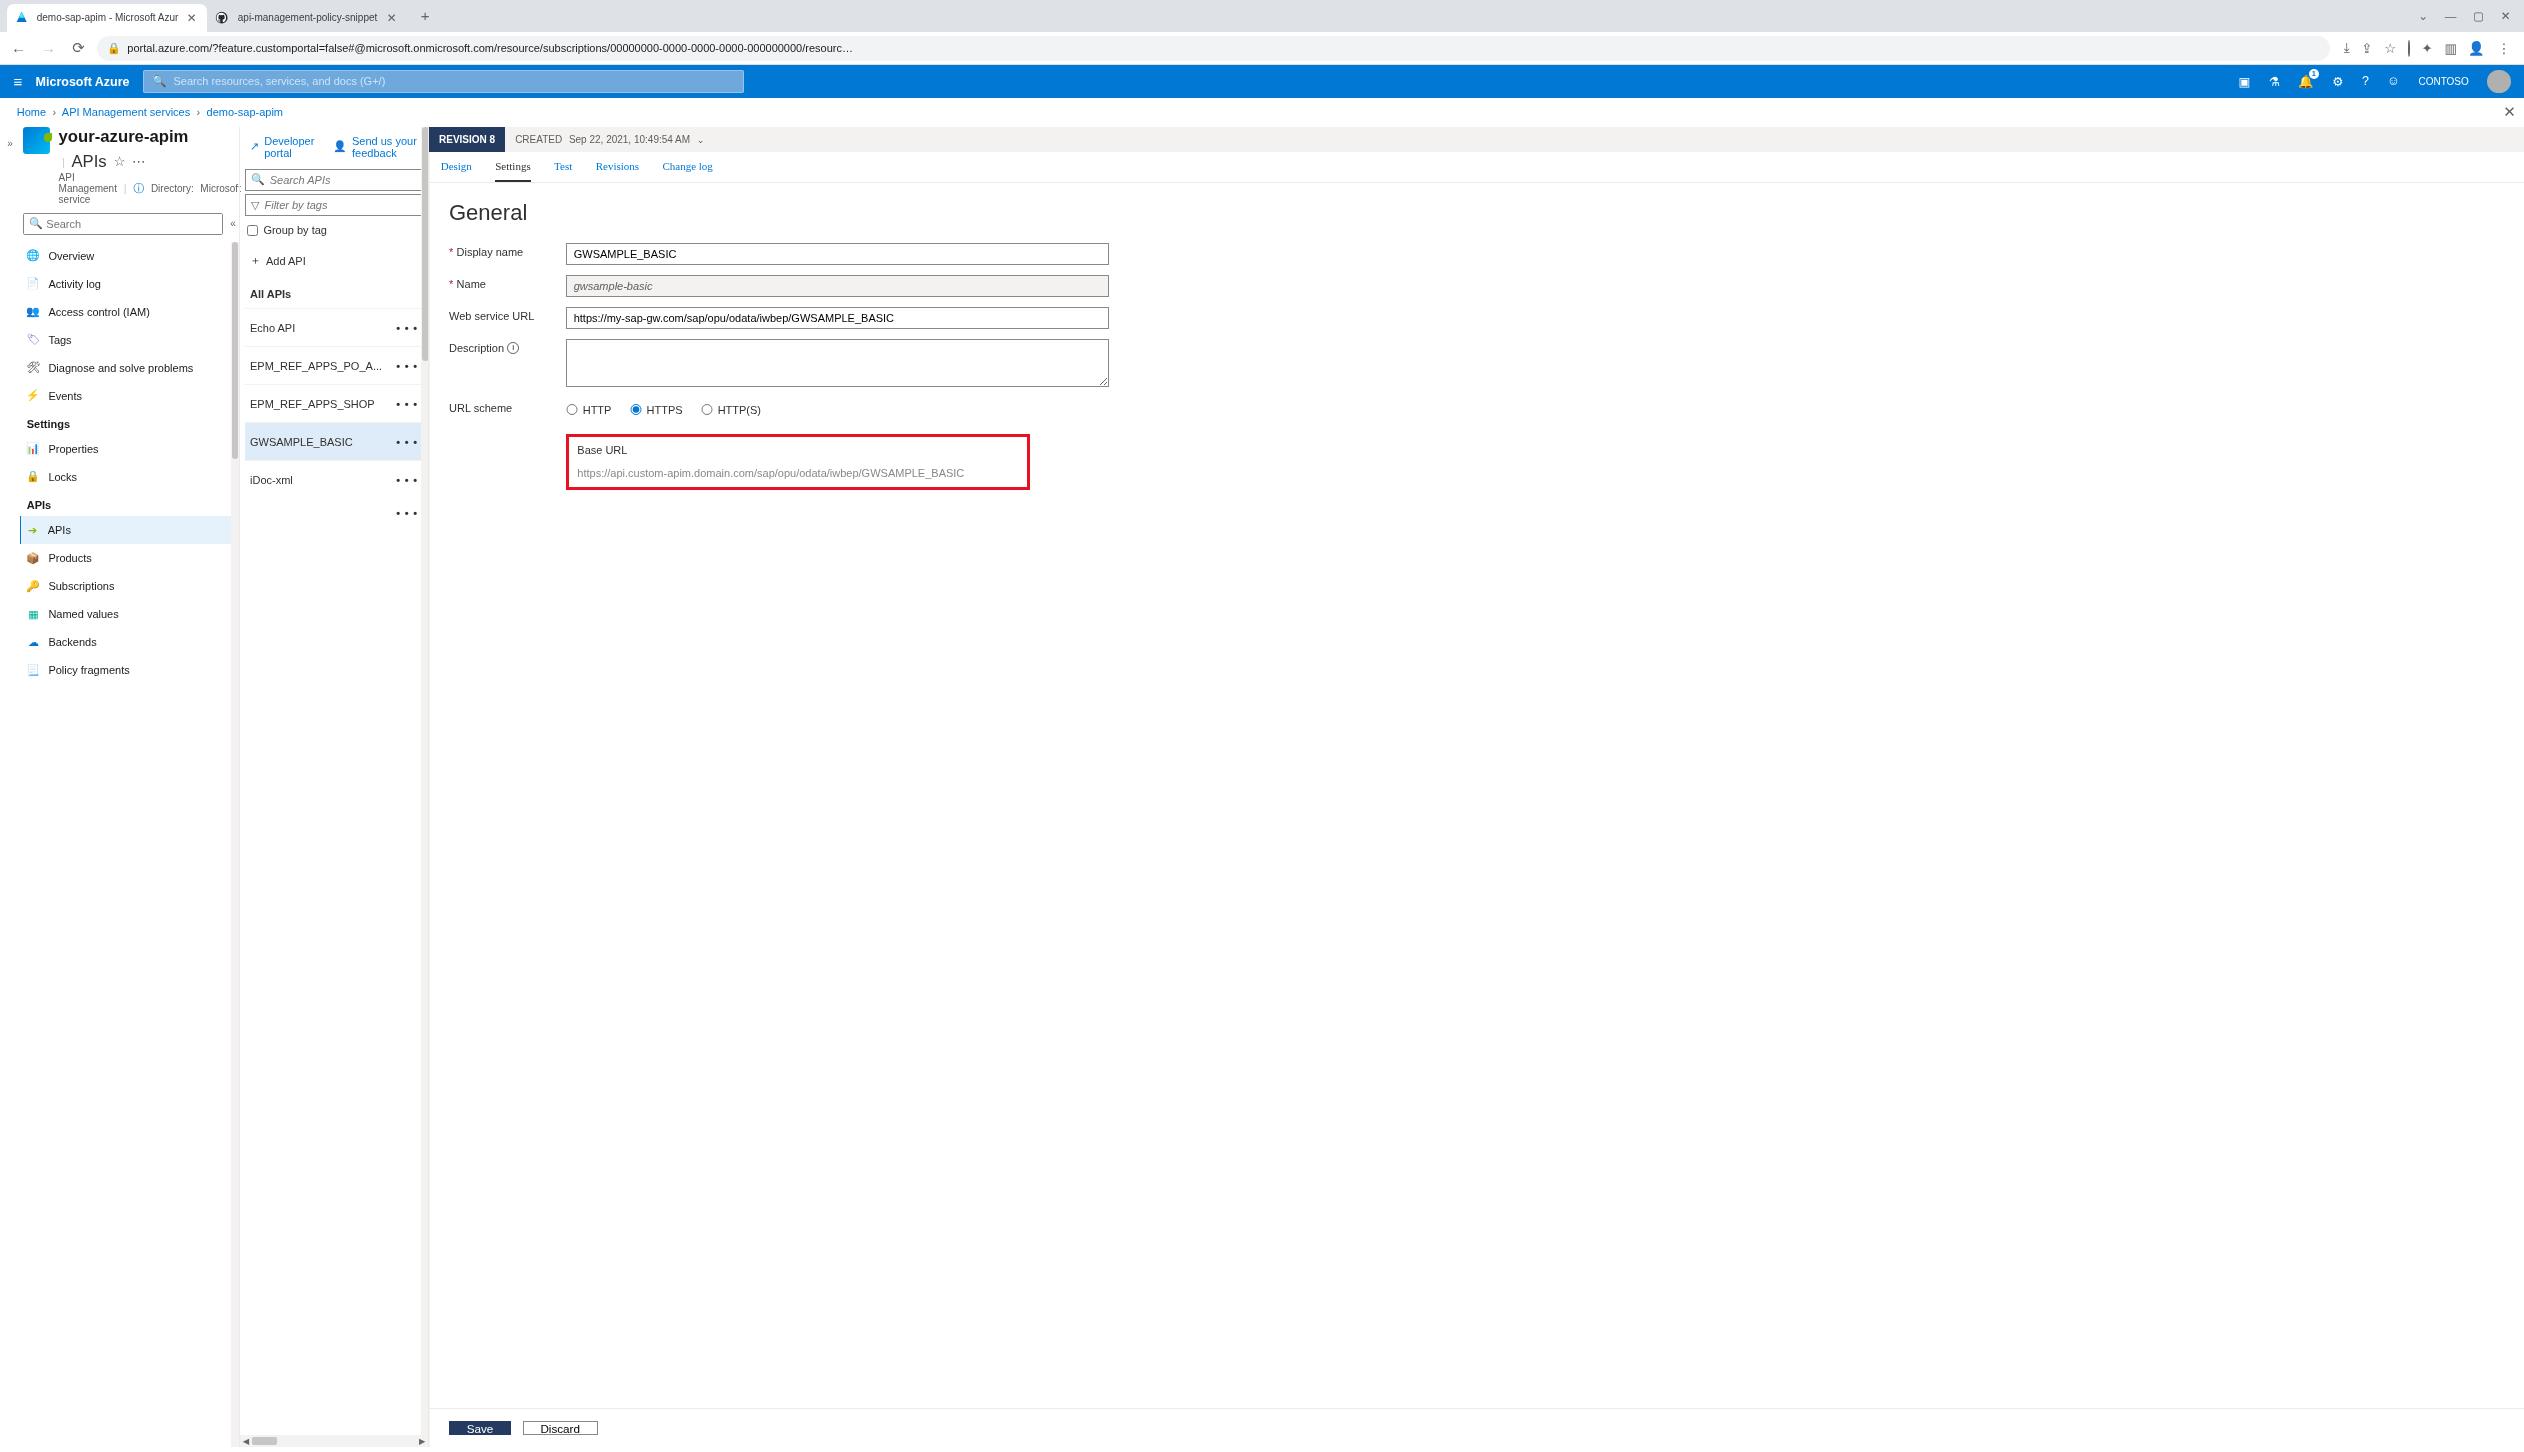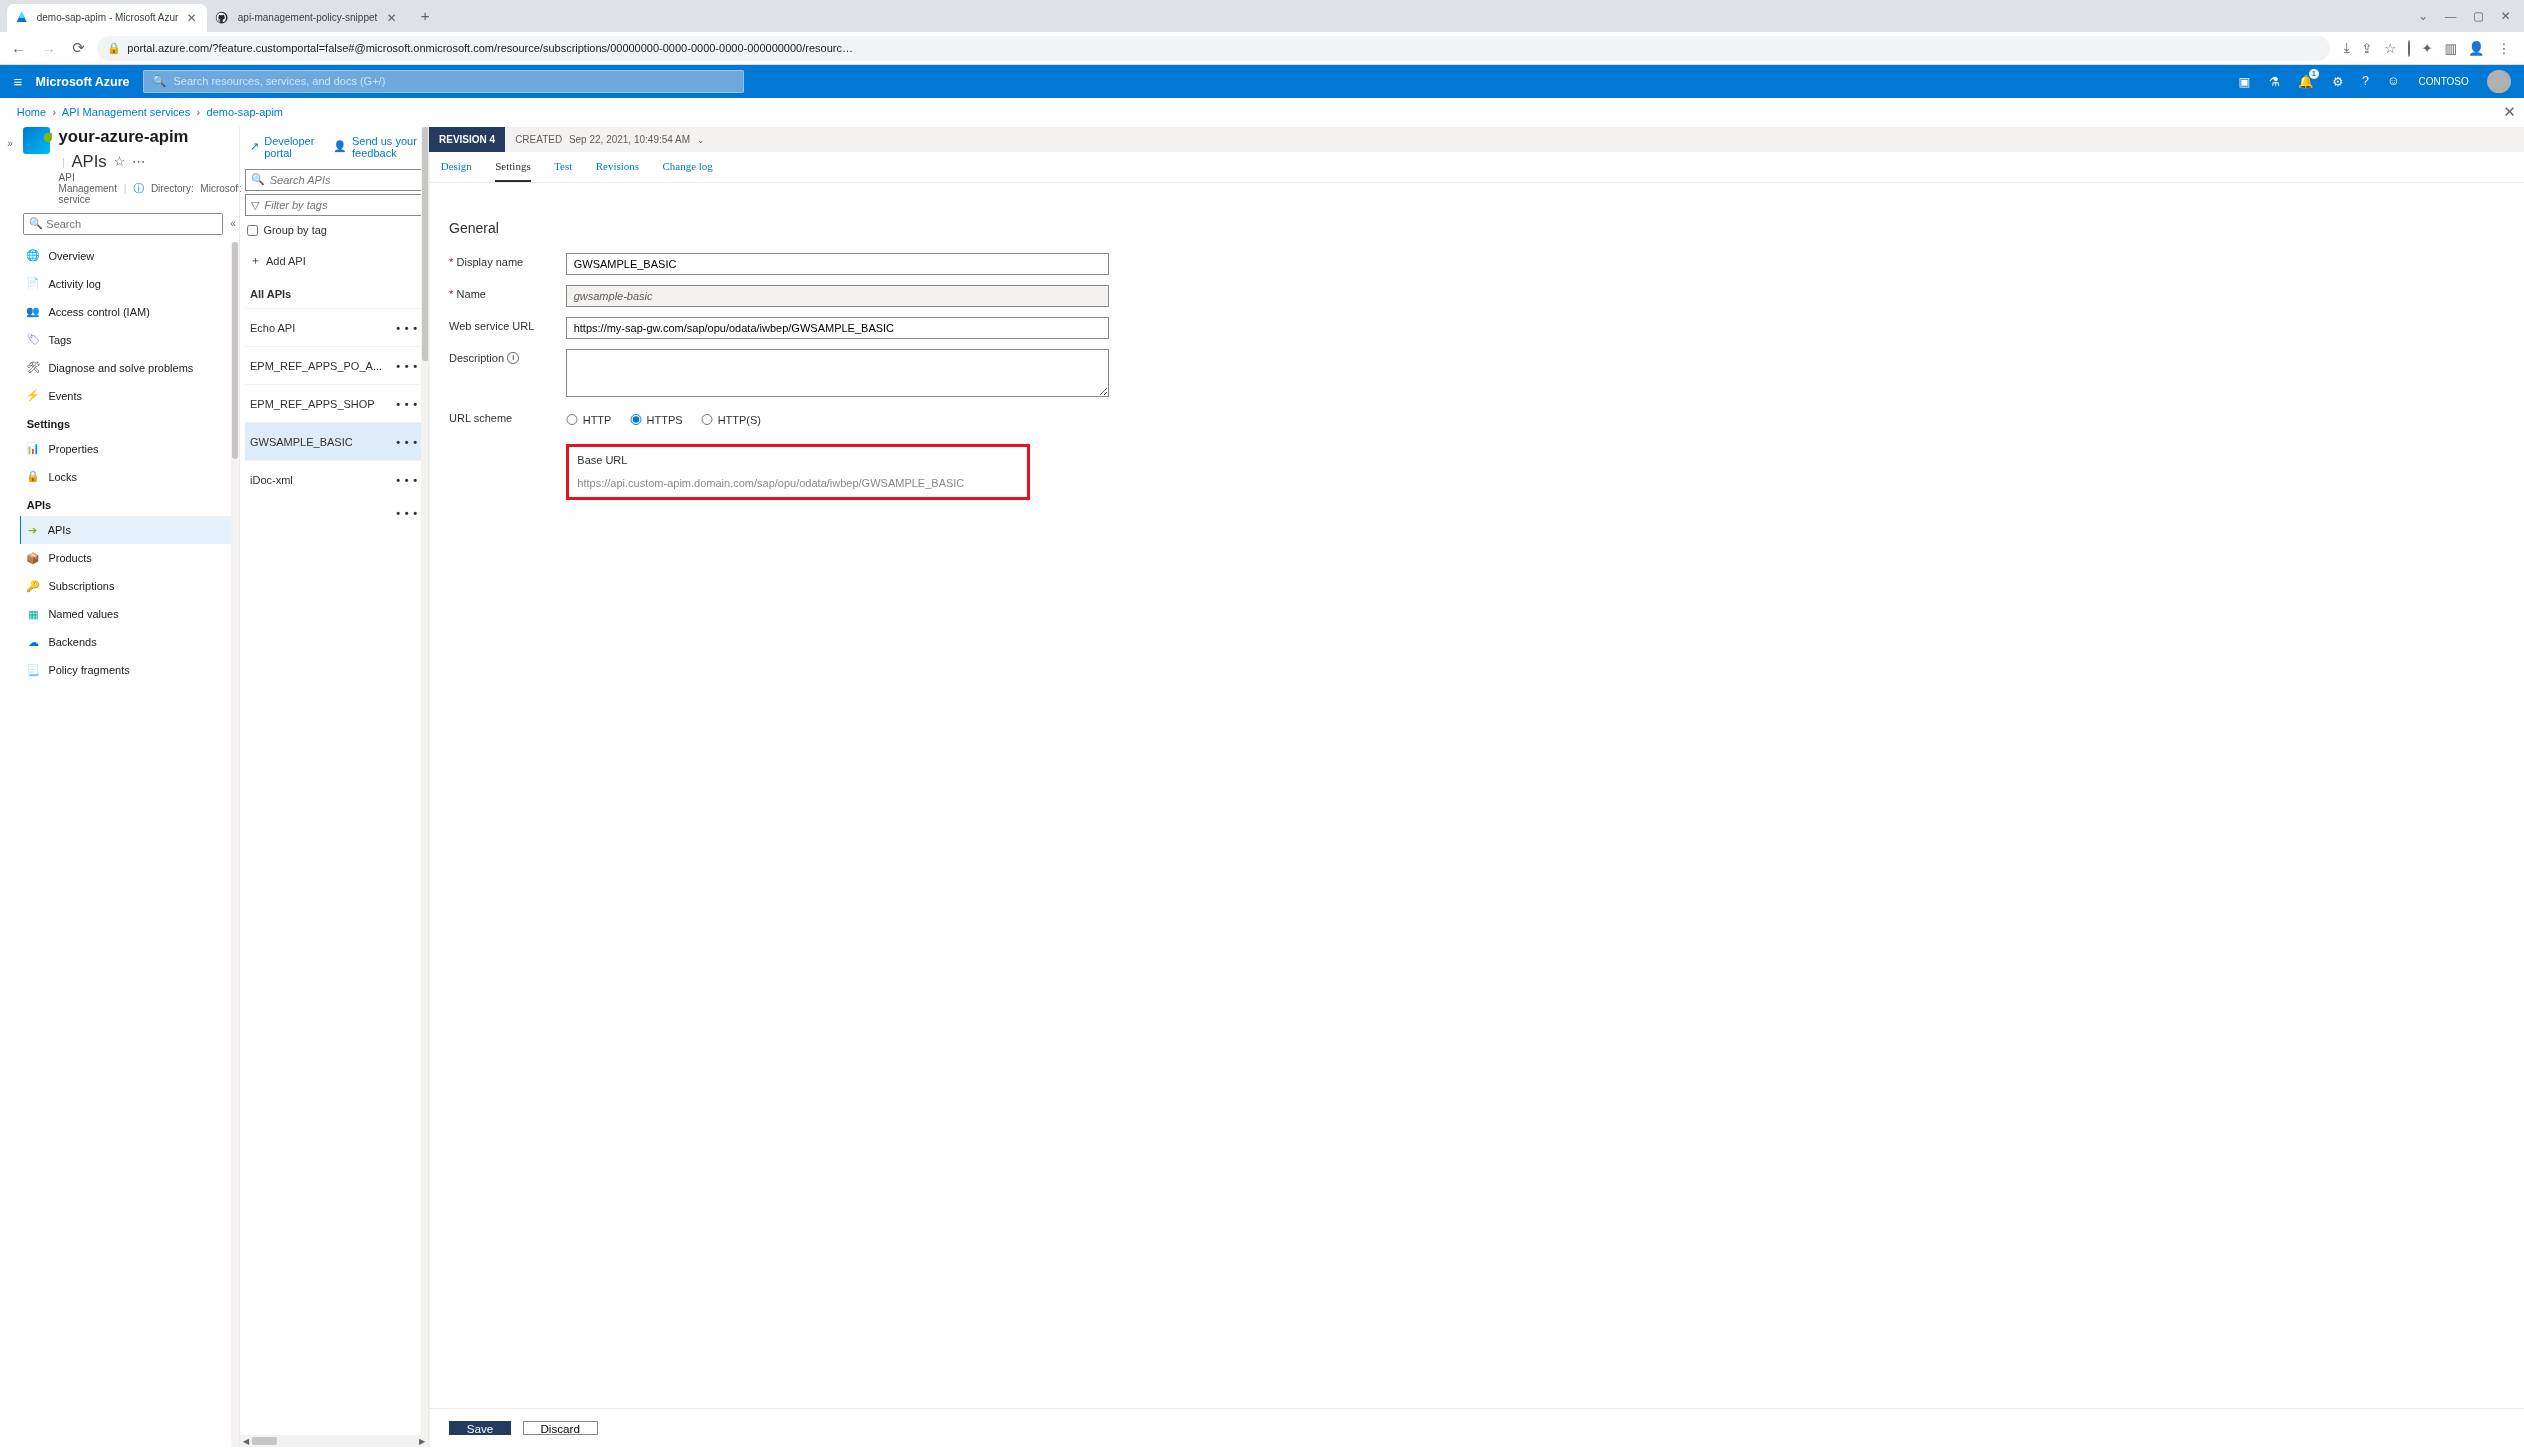--- a/index.html
+++ b/index.html
@@ -101,21 +101,21 @@
   .detail { flex: 1; display: flex; flex-direction: column; border-left: 0.8px solid #edebe9; position: relative; }
   .detail-close { position: absolute; top: -23.4px; right: 8.3px; font-size: 15px; color: #605e5c; cursor: pointer; }
   .rev-bar { height: 25px; background: #f3f2f1; display: flex; align-items: center; font-size: 10px; }
   .rev-badge { background: #243a5e; color: #fff; height: 100%; padding: 0 10px; display: flex; align-items: center; font-weight: 600; }
   .rev-meta { padding: 0 10px; color: #605e5c; display: flex; align-items: center; gap: 6.7px; }
   .rev-chev { font-size: 9.2px; }
   .tabbar { display: flex; gap: 23.4px; padding: 8.3px 11.7px 0 11.7px; border-bottom: 0.8px solid #edebe9; font-size: 11px; }
   .tabbar a { color: #0078d4; text-decoration: none; padding-bottom: 8.3px; font-family: Liberation Serif, serif; }
   .tabbar a.active { color: #323130; border-bottom: 2.5px solid #323130; font-weight: 400; }
   .form-area { padding: 16.7px 20px; overflow-y: auto; flex: 1; }
-  .form-area h2 { font-size: 14px; font-weight: 400; margin-bottom: 16.7px; margin-top: 20px; }
+  .form-area h2 { font-size: 22px; font-weight: 400; margin-bottom: 16.7px; }
   .form-row { display: flex; align-items: flex-start; margin-bottom: 10px; }
   .form-label { width: 117px; padding-top: 3.3px; font-size: 11px; color: #323130; display: flex; align-items: center; gap: 3.3px; }
   .form-label .req { color: #a4262c; }
   .form-input { flex: 1; max-width: 543px; }
   .form-input input[type="text"] { width: 100%; height: 22px; padding: 0 6.7px; border: 0.8px solid #8a8886; font-size: 11px; outline: none; }
   .form-input input.readonly { background: #f3f2f1; color: #605e5c; font-style: italic; }
   .form-input textarea { width: 100%; min-height: 48px; border: 0.8px solid #8a8886; font-size: 11px; padding: 3.3px 6.7px; resize: both; outline: none; }
   .radio-row { display: flex; gap: 18.4px; align-items: center; height: 22px; }
   .radio-row label { display: flex; align-items: center; gap: 5px; font-size: 11px; }
   .radio-row input { width: 11.7px; height: 11.7px; accent-color: #0078d4; }
@@ -372,21 +372,21 @@
     <div class="hscroll">
       <span class="arrow">◀</span>
       <span class="thumb"></span>
       <span class="arrow" style="margin-left:auto">▶</span>
     </div>
   </div>
 
   <div class="detail">
     <span class="detail-close">✕</span>
     <div class="rev-bar">
-      <div class="rev-badge">REVISION 4</div>
+      <div class="rev-badge">REVISION 8</div>
       <div class="rev-meta">
         <span>CREATED</span>
         <span>Sep 22, 2021, 10:49:54 AM</span>
         <span class="rev-chev">⌄</span>
       </div>
     </div>
     <div class="tabbar">
       <a href="#">Design</a>
       <a href="#" class="active">Settings</a>
       <a href="#">Test</a>

